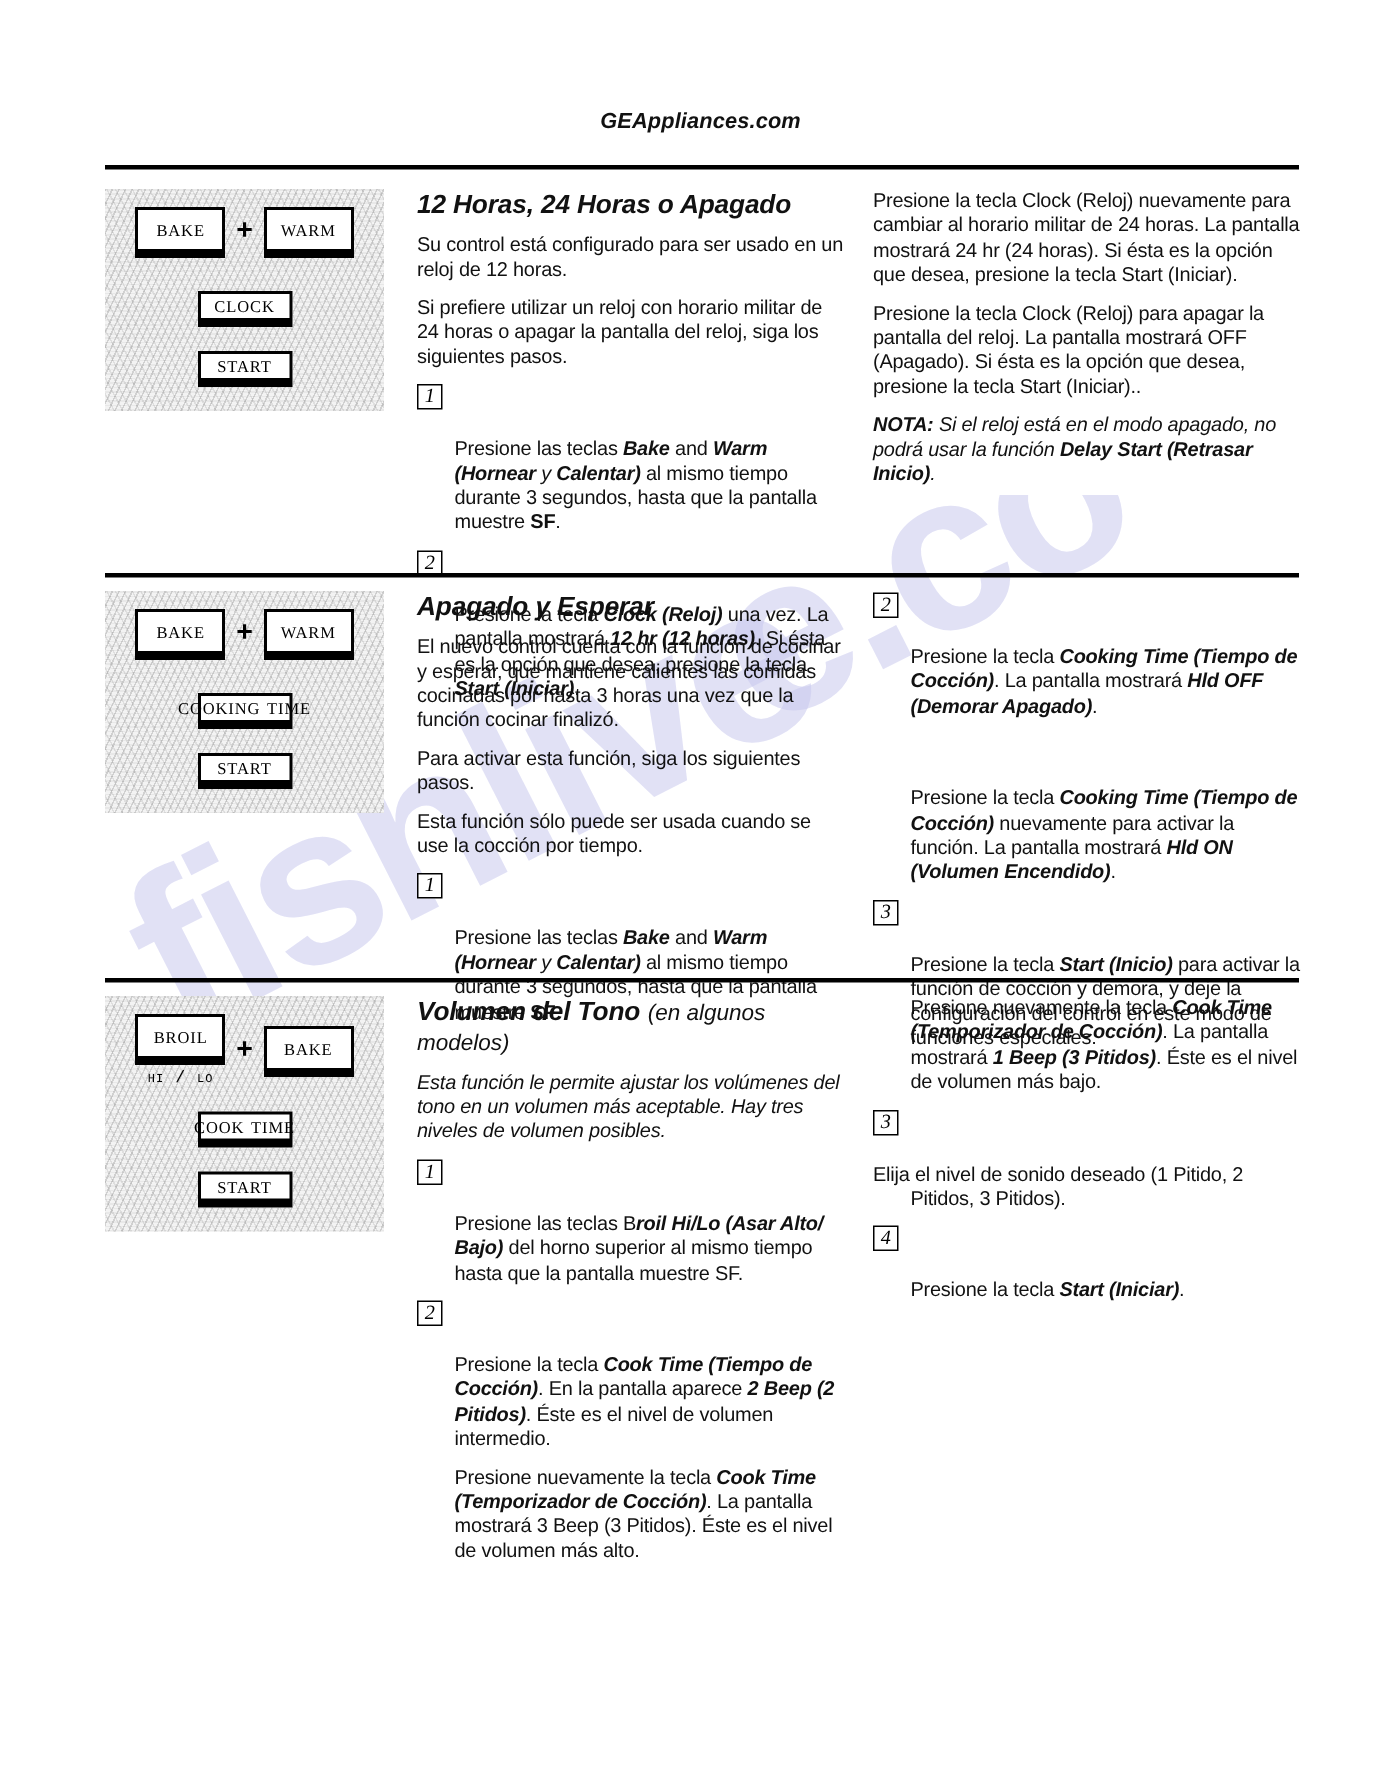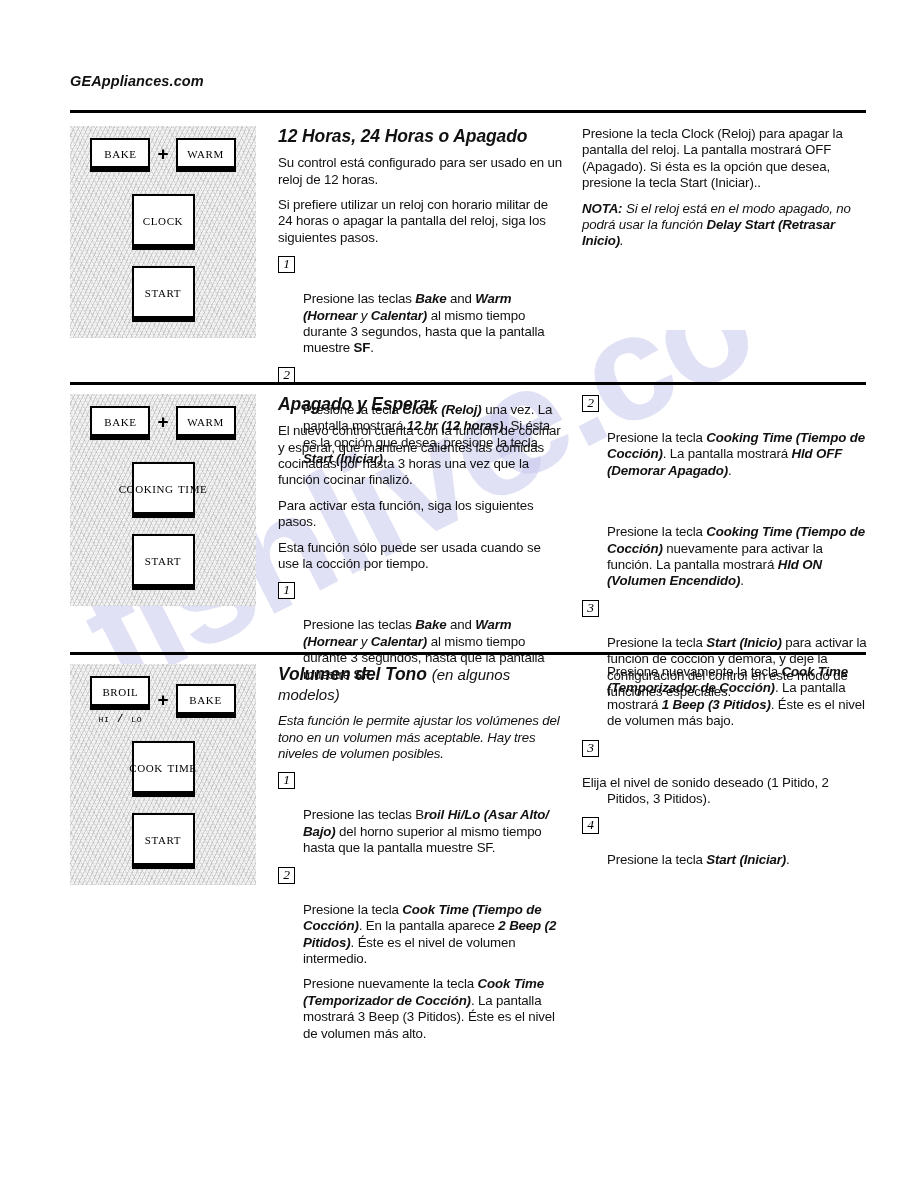--- a/index.html
+++ b/index.html
@@ -46,21 +46,21 @@
   }
   .wm1 { left: 30px;  top: 120px; }
   .wm2 { left: 430px; top: -40px; }
 
   
   .header {
     position: absolute;
     left: 70px;
     top: 72px;
     width: 796px;
-    text-align: left;
+    text-align: center;
   }
   .header .site {
     font-family: "Liberation Sans", sans-serif;
     font-style: italic;
     font-weight: bold;
     font-size: 14.5px;
     letter-spacing: .1px;
     color: #111;
     display: inline-block;
     padding-right: 2px;
@@ -134,21 +134,21 @@
     font-variant: small-caps;
     text-transform: lowercase;
     font-size: 15.5px;
     letter-spacing: .6px;
     line-height: 1.04;
     color: #000;
     white-space: nowrap;
     text-align: center;
   }
   .key.w-wide  { width: 60px; height: 34px; }
-  .key.w-two   { width: 63px; height: 56px; }
+  .key.w-two   { width: 63px; height: 24px; }
   .plus {
     font-family: "Liberation Sans", sans-serif;
     font-weight: bold;
     font-size: 19px;
     line-height: 1;
     color: #000;
     padding-bottom: 3px;
   }
   .key-sub {
     font-family: Liberation Mono, monospace;
@@ -314,20 +314,21 @@
               <div class="step-num">1</div>
               <div class="step-body">Presione las teclas <b><i>Bake</i></b> and <b><i>Warm (Hornear</i></b> <i>y</i> <b><i>Calentar)</i></b> al mismo tiempo durante 3 segundos, hasta que la pantalla muestre <b>SF</b>.</div>
             </div>
             <div class="step">
               <div class="step-num">2</div>
               <div class="step-body">Presione la tecla <b><i>Clock (Reloj)</i></b> una vez. La pantalla mostrará <b><i>12 hr (12 horas)</i></b>. Si ésta es la opción que desea, presione la tecla <b><i>Start (Iniciar)</i></b>.</div>
             </div>
           </div>
 
           <div class="col col-right">
+            <p class="body">Presione la tecla Clock (Reloj) nuevamente para cambiar al horario militar de 24 horas. La pantalla mostrará 24 hr (24 horas). Si ésta es la opción que desea, presione la tecla Start (Iniciar).</p>
             <p class="body">Presione la tecla Clock (Reloj) para apagar la pantalla del reloj. La pantalla mostrará OFF (Apagado). Si ésta es la opción que desea, presione la tecla Start (Iniciar)..</p>
             <p class="body"><b><i>NOTA:</i></b> <i>Si el reloj está en el modo apagado, no podrá usar la función</i> <b><i>Delay Start (Retrasar Inicio)</i></b><i>.</i></p>
           </div>
         </div>
       </div>
     </div>
 
     <div class="sec-rule" style="top:382px;"></div>
 
     <div class="section" style="top:394px;">

